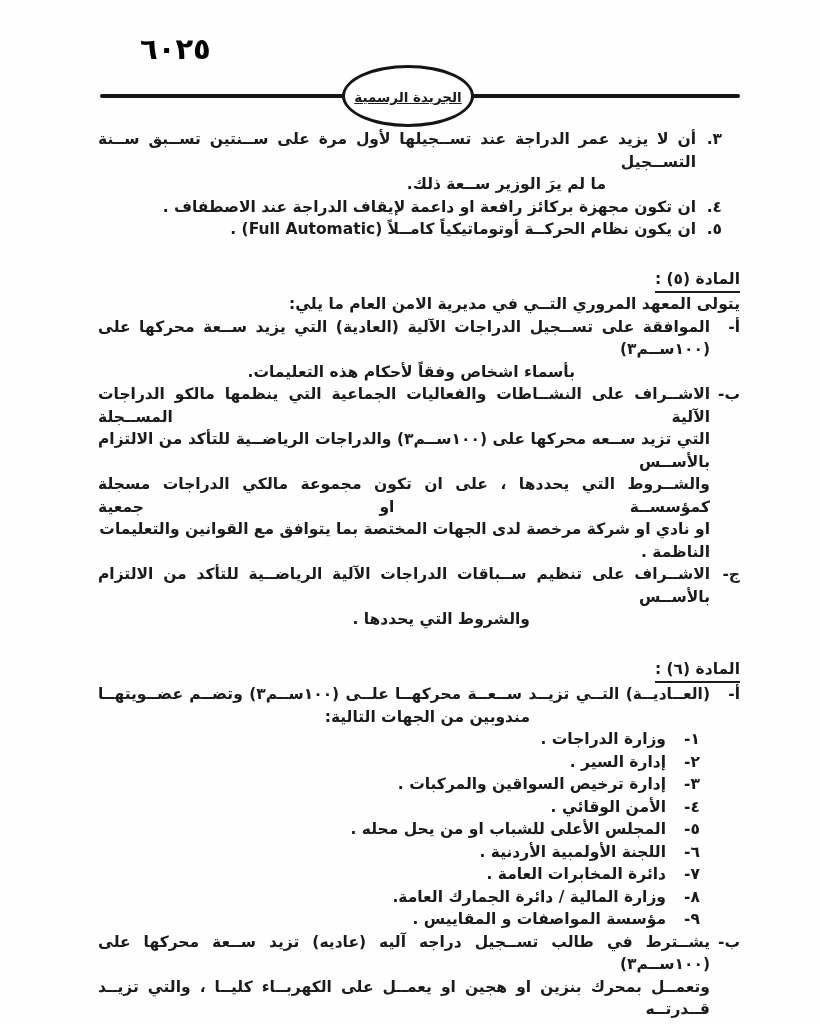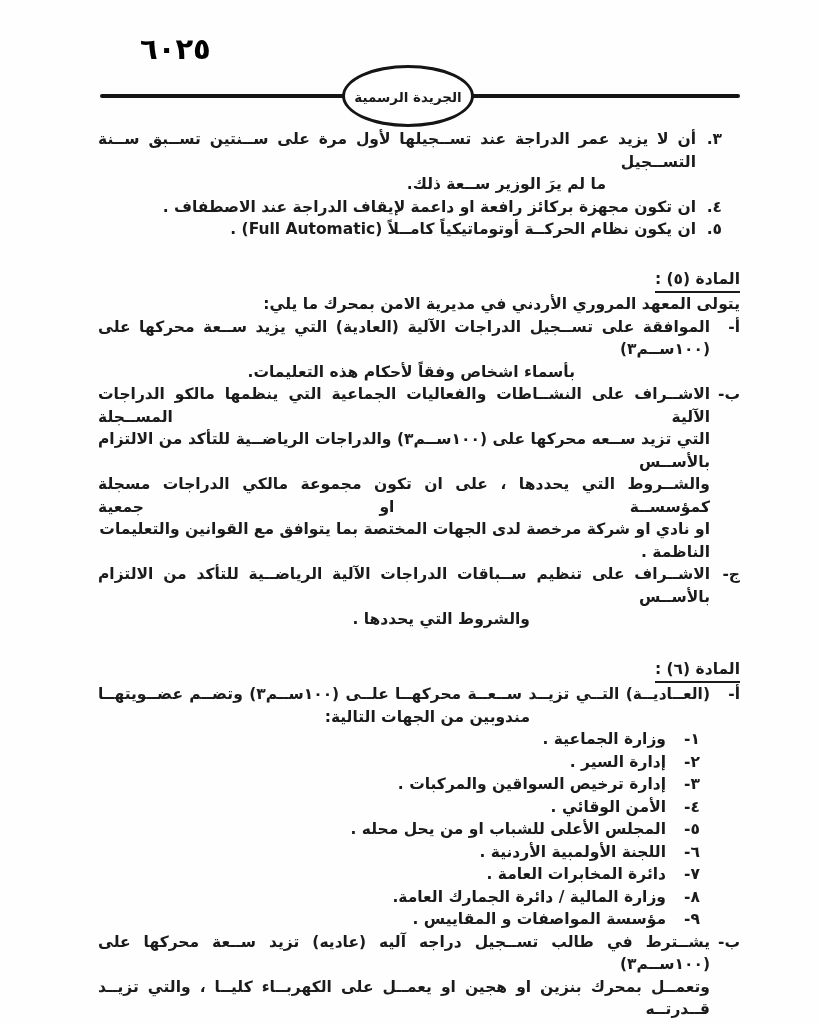--- a/index.html
+++ b/index.html
@@ -41,20 +41,21 @@
     border: 3px solid #151515;
     border-radius: 50%;
     display: flex; align-items: center; justify-content: center;
     z-index: 2;
   }
   .masthead-label {
     font-size: 13.5px;
     color: #1b1b1b;
     direction: rtl;
     padding-top: 2px;
+    text-decoration: underline;
   }
 
   
   .content {
     position: absolute;
     top: 128px; right: 80px;
     width: 642px;
     direction: rtl;
     font-size: 15.5px;
     line-height: 22.5px;
@@ -114,21 +115,21 @@
         <span class="marker">٥.</span>
         <div class="lines">
           <div class="line">ان يكون نظام الحركــة أوتوماتيكياً كامــلاً (Full Automatic) .</div>
         </div>
       </div>
     </div>
 
     <div class="article-heading">
       <span class="hline">المادة (٥) :</span>
     </div>
-    <div class="line">يتولى المعهد المروري الأردني في مديرية الامن بمحرك ما يلي:</div>
+    <div class="line">يتولى المعهد المروري التــي في مديرية الامن العام ما يلي:</div>
 
     <div class="item">
       <span class="marker-wide">أ-</span>
       <div class="lines">
         <div class="line j">الموافقة على تســجيل الدراجات الآلية (العادية) التي يزيد ســعة محركها على (١٠٠ســم٣)</div>
         <div class="line ind135">بأسماء اشخاص وفقاً لأحكام هذه التعليمات.</div>
       </div>
     </div>
 
     <div class="item">
@@ -157,21 +158,21 @@
       <span class="marker-wide">أ-</span>
       <div class="lines">
         <div class="line j">(العــاديــة) التــي تزيــد ســعــة محركهــا علــى (١٠٠ســم٣) وتضــم عضــويتهــا</div>
         <div class="line ind180">مندوبين من الجهات التالية:</div>
       </div>
     </div>
 
     <div class="sublist">
       <div class="lrow">
         <span class="lnum">١-</span>
-        <span class="ltext">وزارة الجماعية .</span>
+        <span class="ltext">وزارة الدراجات .</span>
       </div>
       <div class="lrow">
         <span class="lnum">٢-</span>
         <span class="ltext">إدارة السير .</span>
       </div>
       <div class="lrow">
         <span class="lnum">٣-</span>
         <span class="ltext">إدارة ترخيص السواقين والمركبات .</span>
       </div>
       <div class="lrow">

